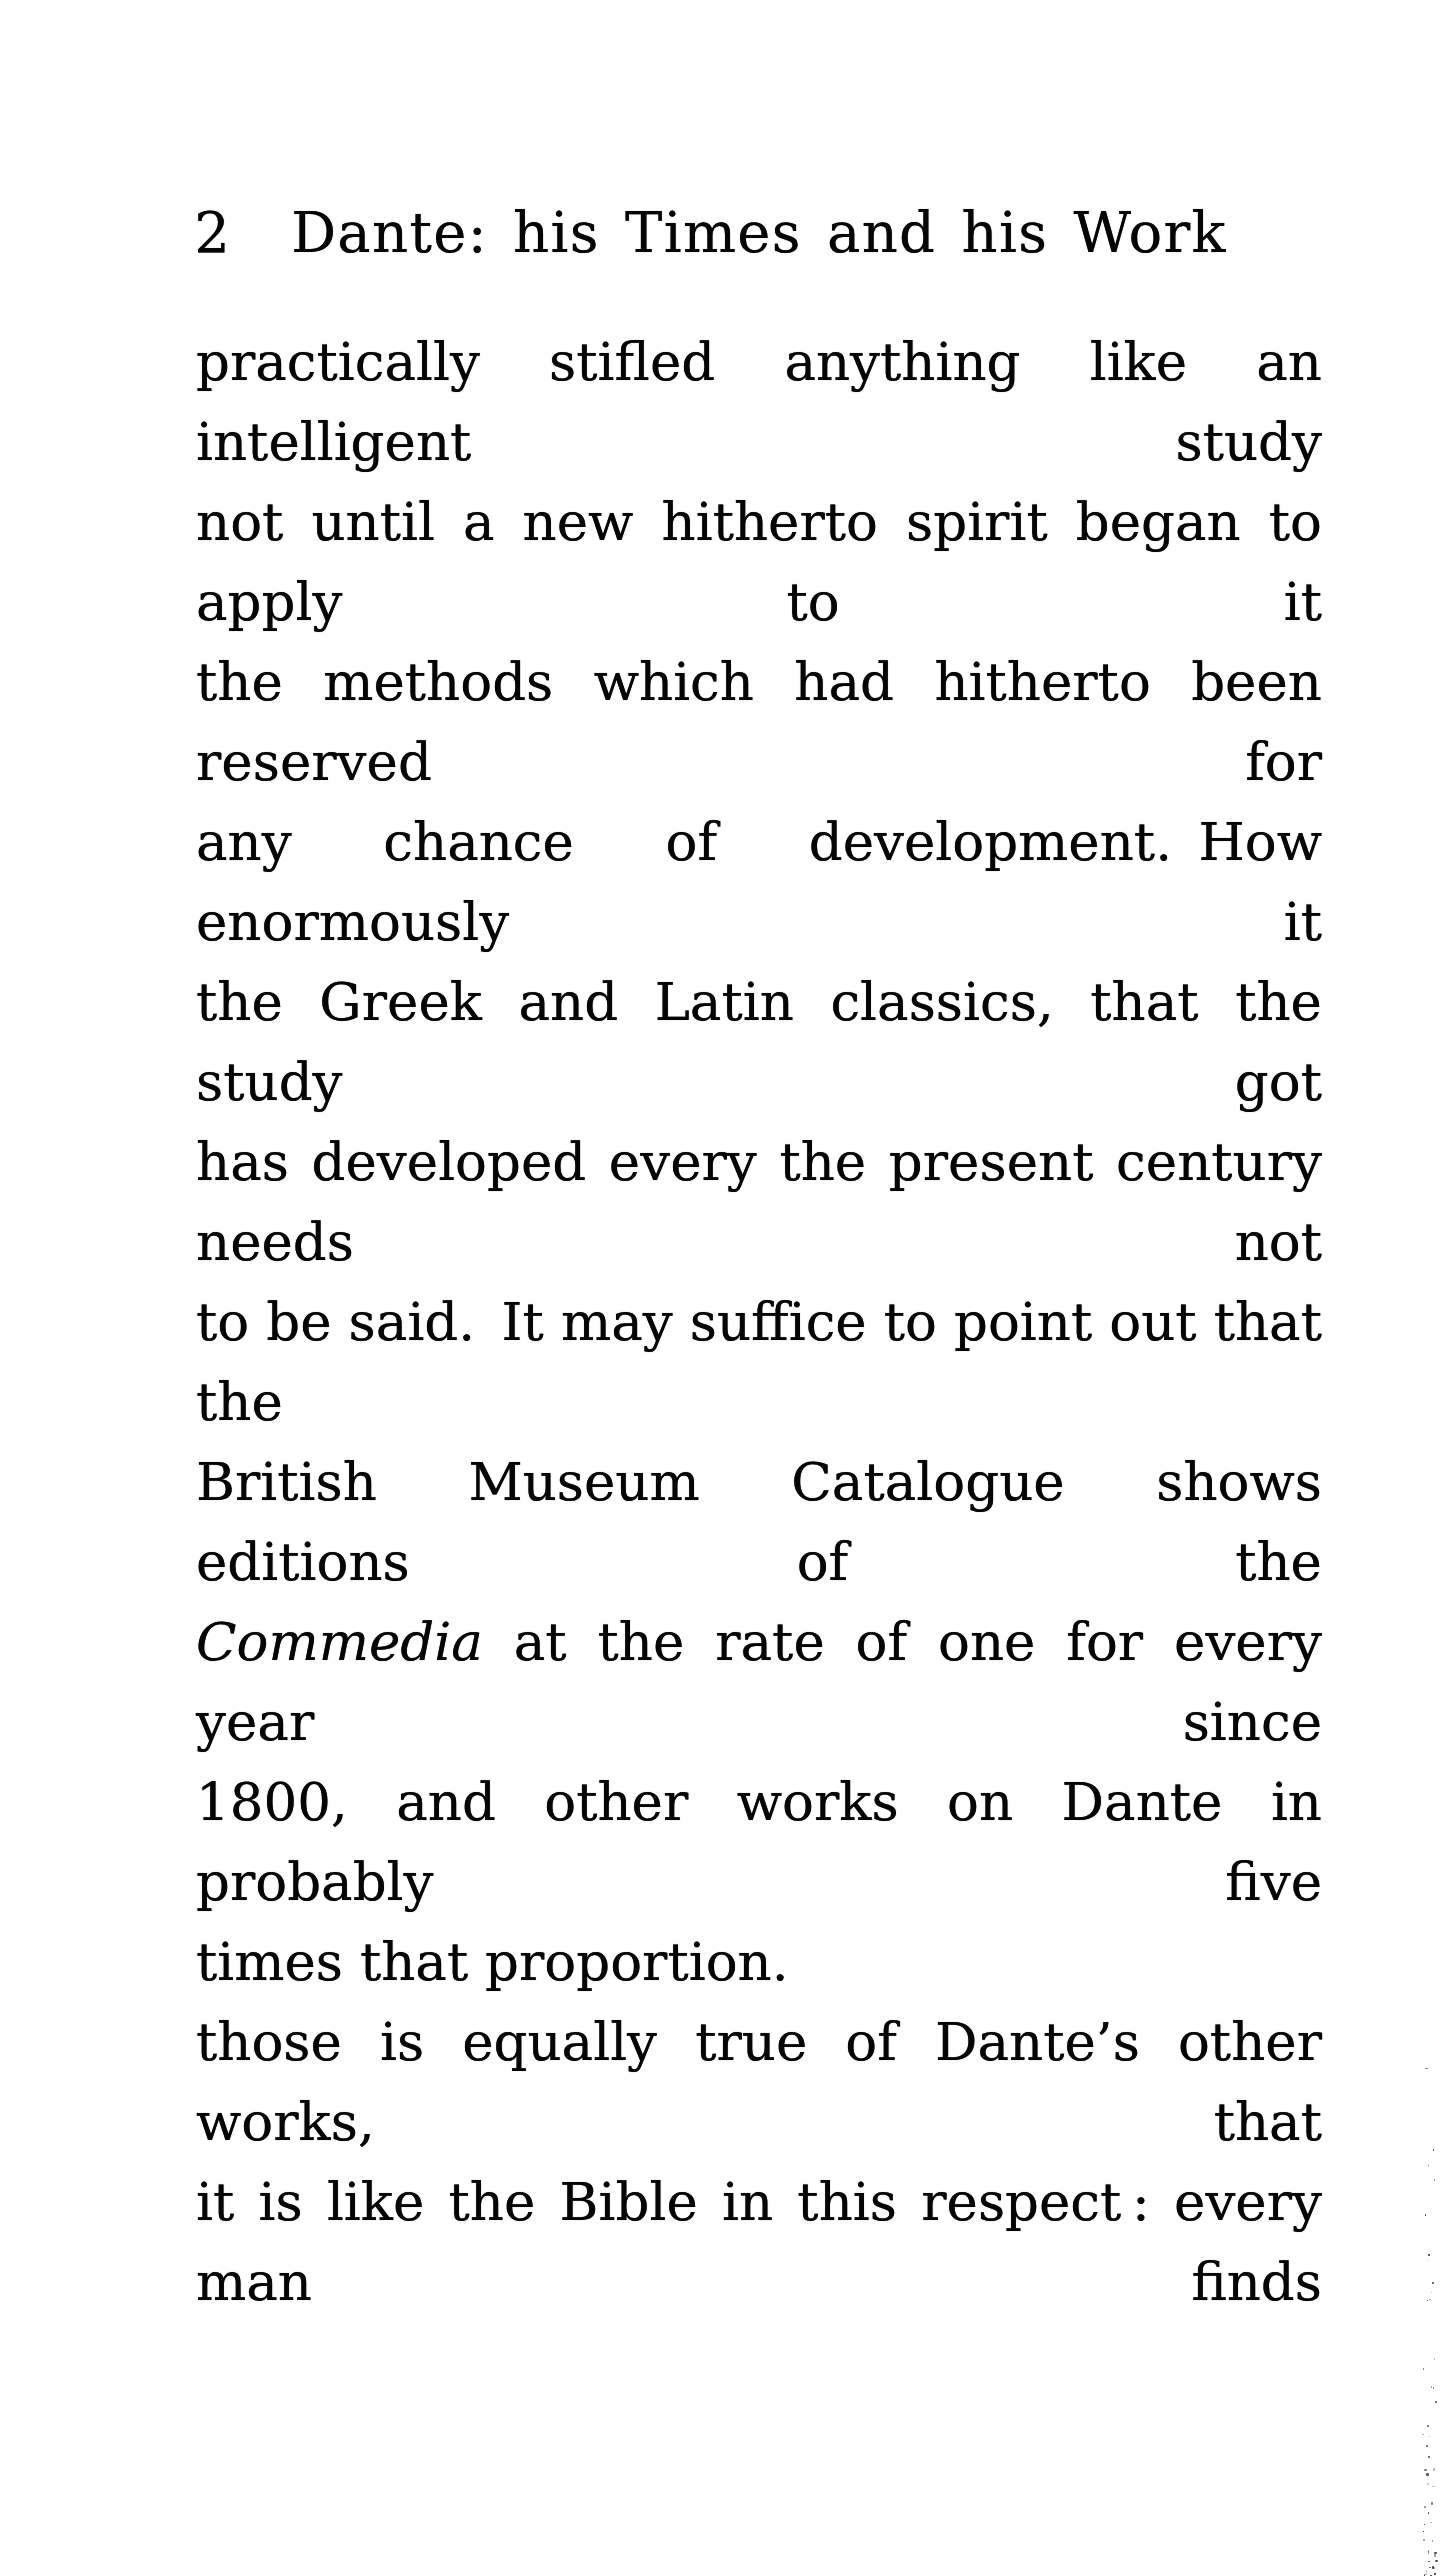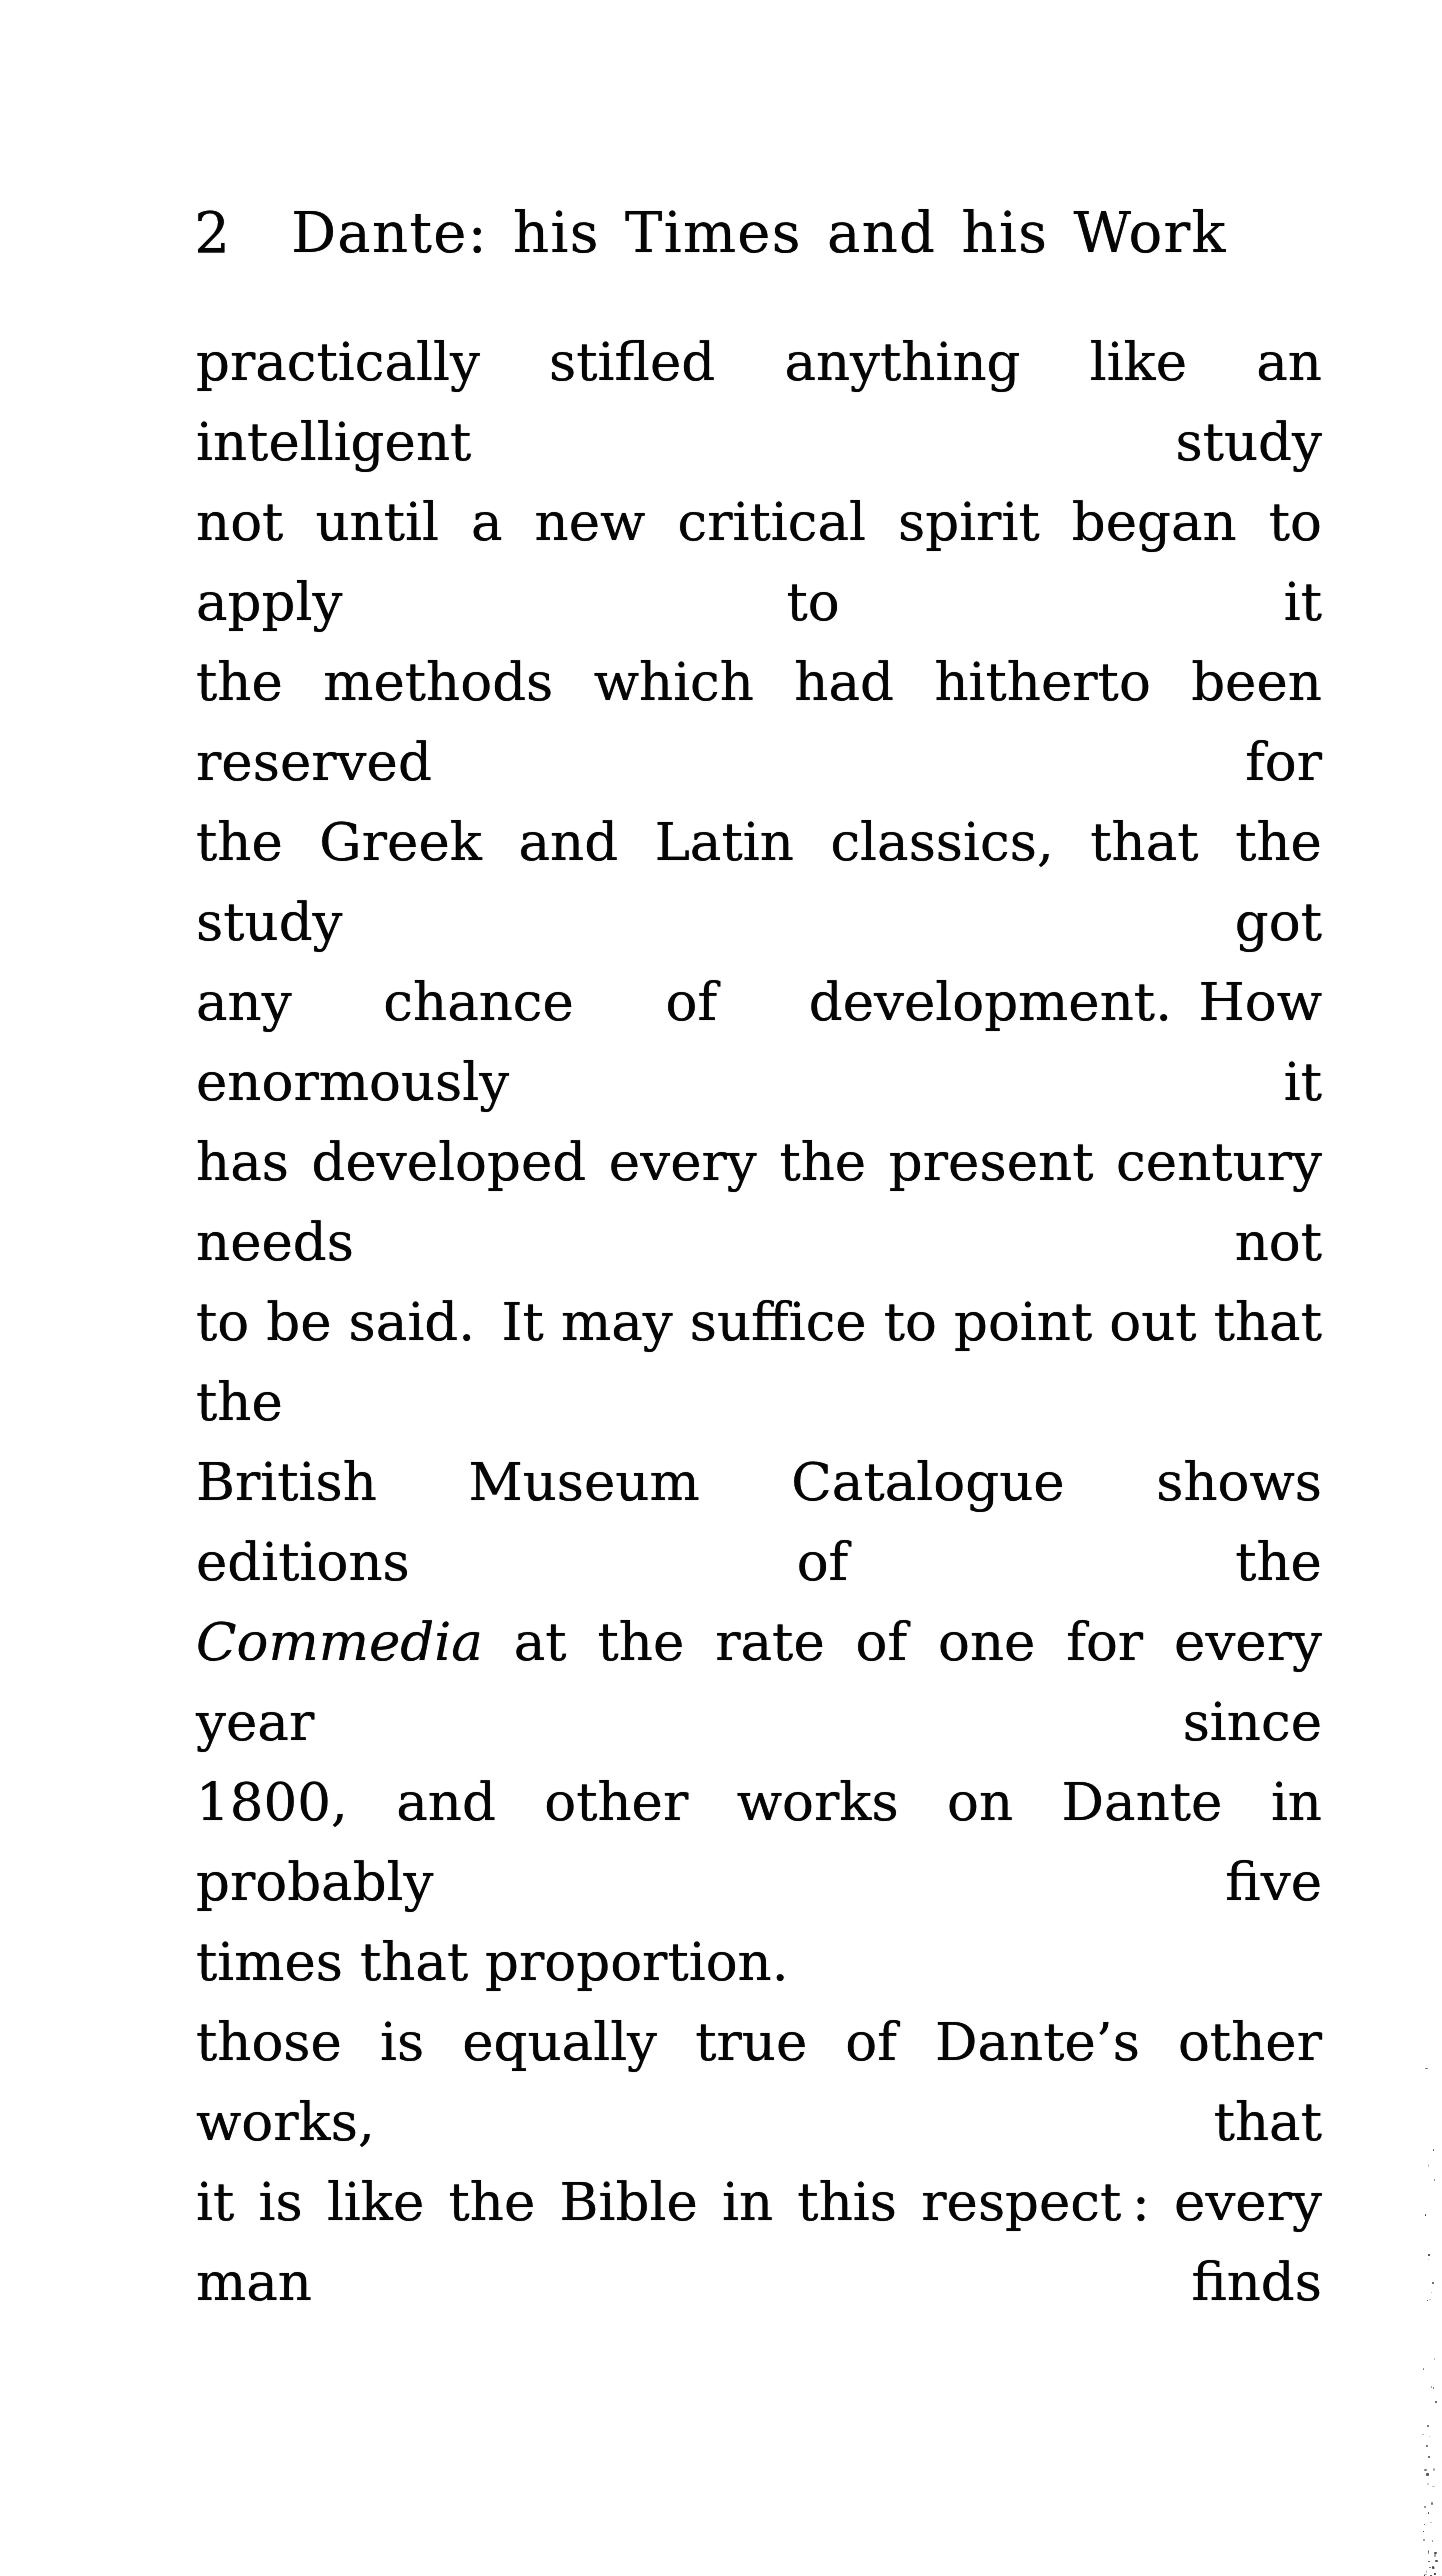--- a/index.html
+++ b/index.html
@@ -85,24 +85,24 @@
 <div class="page">
 
   <div class="header">
     <span class="page-number">2</span>
     <div class="running-title">Dante: his Times and his Work</div>
   </div>
 
   <div class="body-text">
       <div class="paragraph">
         <div class="line"><span>practically stifled anything like an intelligent study</span></div>
-        <div class="line"><span>not until a new critical spirit began to apply to it</span></div>
+        <div class="line"><span>not until a new hitherto spirit began to apply to it</span></div>
         <div class="line"><span>the methods which had hitherto been reserved for</span></div>
+        <div class="line"><span>any chance of development. How enormously it</span></div>
         <div class="line"><span>the Greek and Latin classics, that the study got</span></div>
-        <div class="line"><span>any chance of development. How enormously it</span></div>
         <div class="line"><span>has developed every the present century needs not</span></div>
         <div class="line"><span>to be said. It may suffice to point out that the</span></div>
         <div class="line"><span>British Museum Catalogue shows editions of the</span></div>
         <div class="line"><span class="italic">Commedia</span><span> at the rate of one for every year since</span></div>
         <div class="line"><span>1800, and other works on Dante in probably five</span></div>
         <div class="line flush-end"><span>times that proportion.</span></div>
       </div>
       <div class="paragraph">
         <div class="line"><span>those is equally true of Dante’s other works, that</span></div>
         <div class="line"><span>it is like the Bible in this respect : every man finds</span></div>

